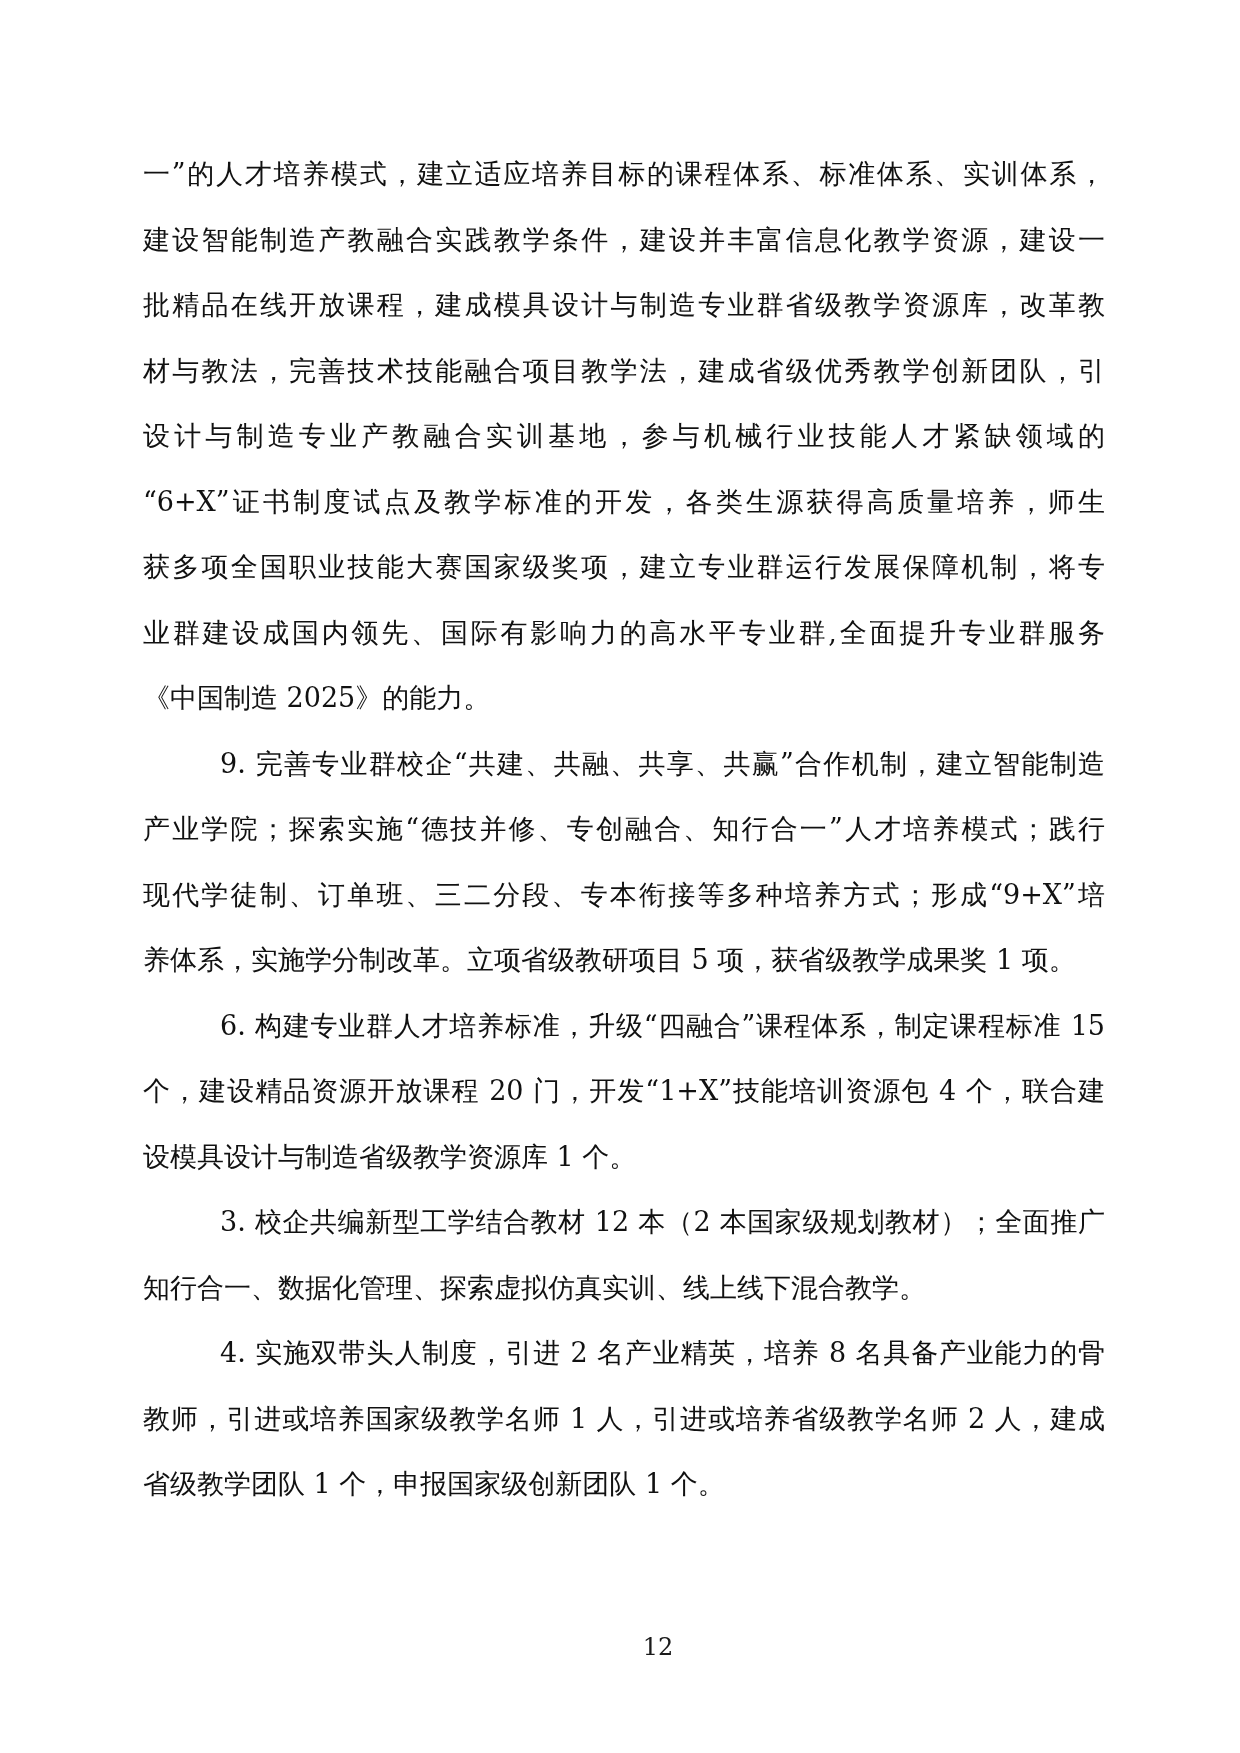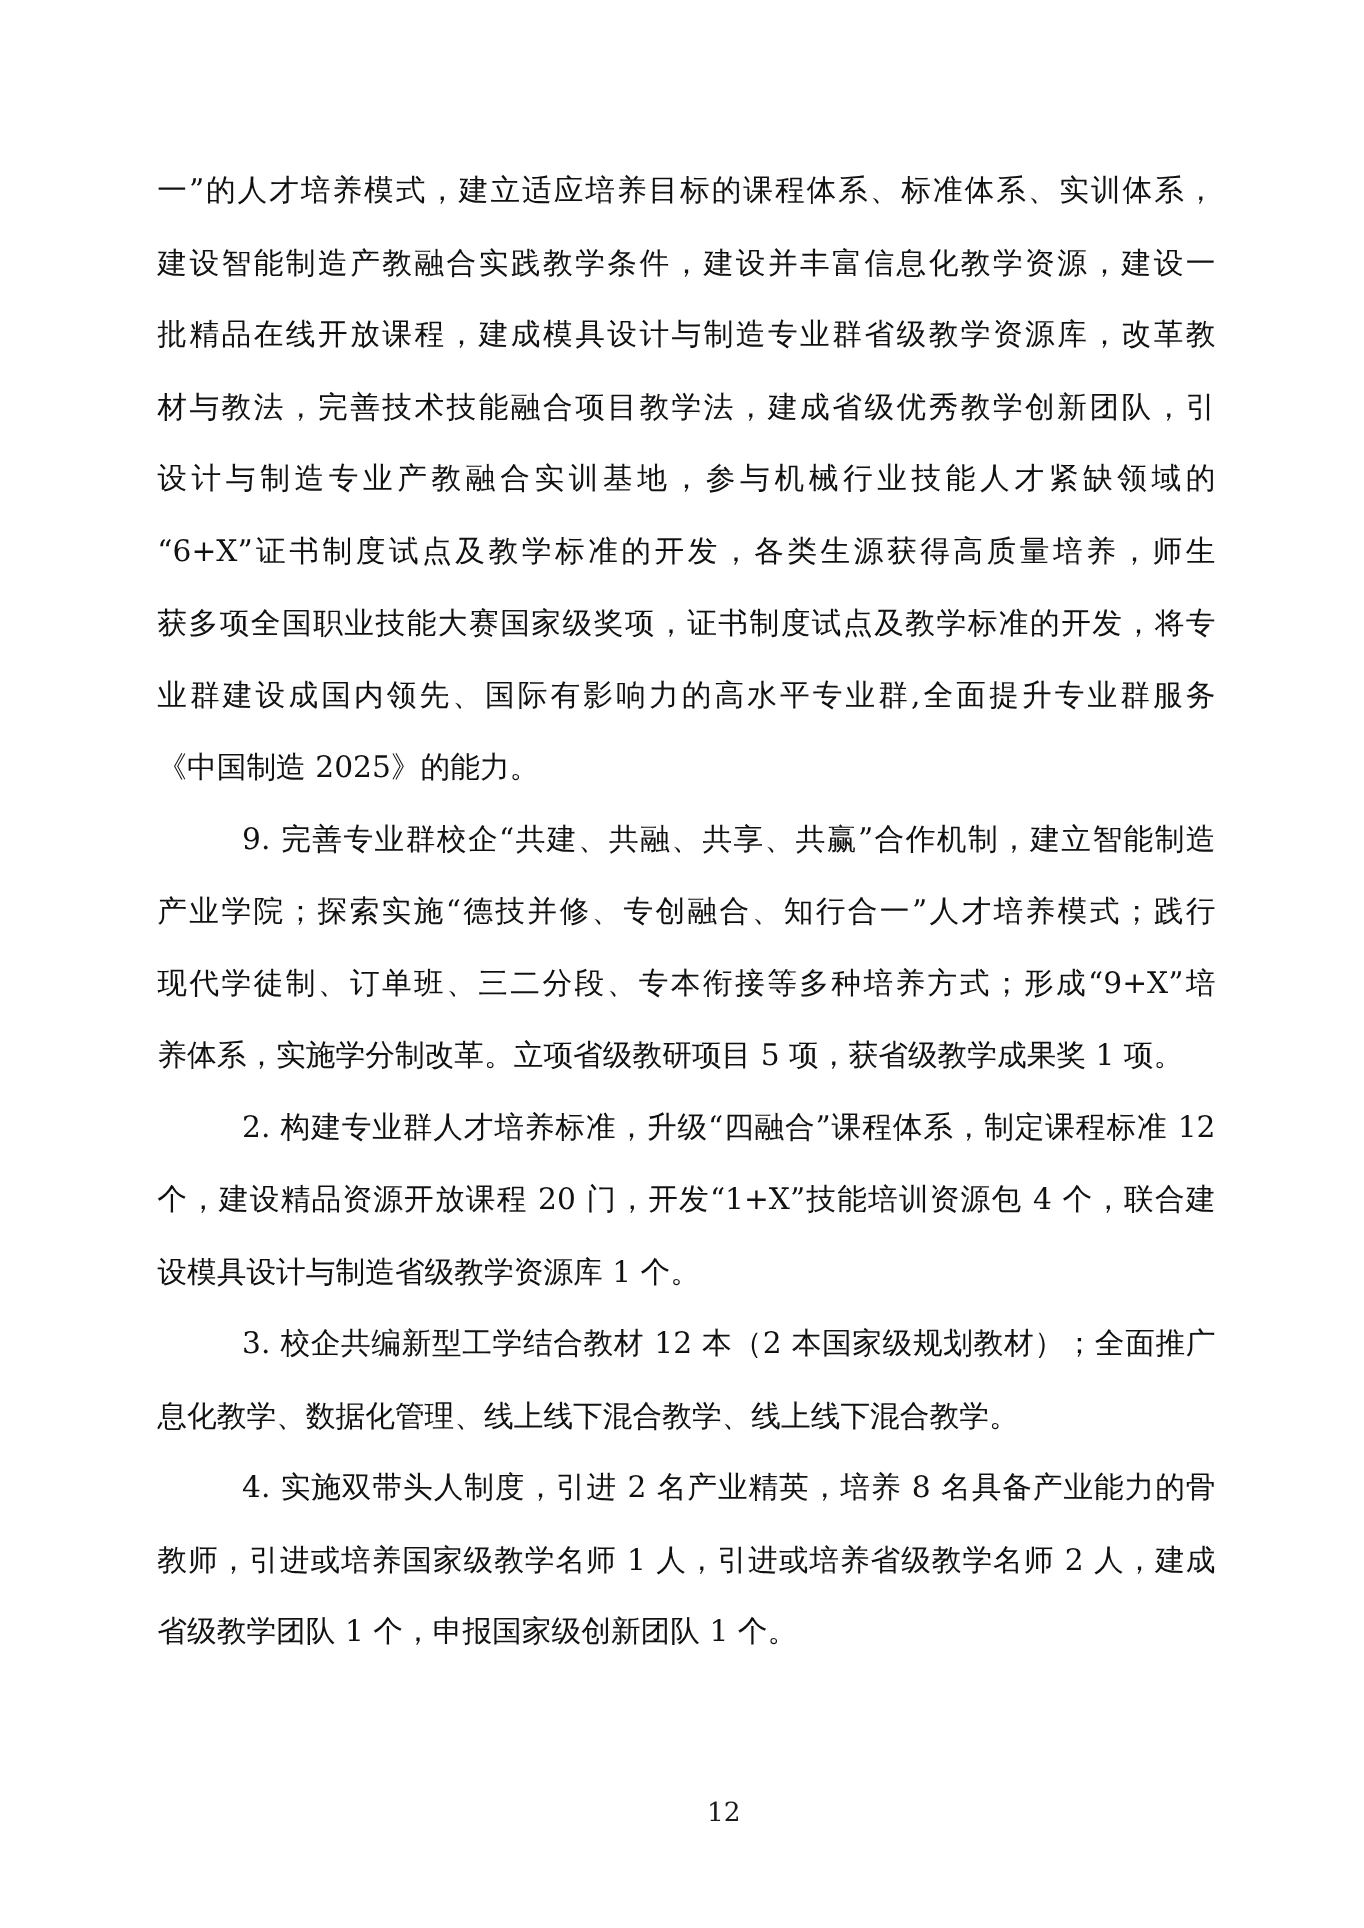--- a/index.html
+++ b/index.html
@@ -64,41 +64,41 @@
 <div class="page">
   <div class="text-body">
 
     <div class="para">
       <div class="line j">一”的人才培养模式，建立适应培养目标的课程体系、标准体系、实训体系，</div>
       <div class="line j">建设智能制造产教融合实践教学条件，建设并丰富信息化教学资源，建设一</div>
       <div class="line j">批精品在线开放课程，建成模具设计与制造专业群省级教学资源库，改革教</div>
       <div class="line j">材与教法，完善技术技能融合项目教学法，建成省级优秀教学创新团队，引</div>
       <div class="line j">设计与制造专业产教融合实训基地，参与机械行业技能人才紧缺领域的</div>
       <div class="line j">“6+X”证书制度试点及教学标准的开发，各类生源获得高质量培养，师生</div>
-      <div class="line j">获多项全国职业技能大赛国家级奖项，证书制度试点及教学标准的开发，将专</div>
+      <div class="line j">获多项全国职业技能大赛国家级奖项，建立专业群运行发展保障机制，将专</div>
       <div class="line j">业群建设成国内领先、国际有影响力的高水平专业群,全面提升专业群服务</div>
       <div class="line">《中国制造 2025》的能力。</div>
     </div>
 
     <div class="para">
       <div class="line j indent">9. 完善专业群校企“共建、共融、共享、共赢”合作机制，建立智能制造</div>
       <div class="line j">产业学院；探索实施“德技并修、专创融合、知行合一”人才培养模式；践行</div>
       <div class="line j">现代学徒制、订单班、三二分段、专本衔接等多种培养方式；形成“9+X”培</div>
       <div class="line">养体系，实施学分制改革。立项省级教研项目 5 项，获省级教学成果奖 1 项。</div>
     </div>
 
     <div class="para">
-      <div class="line j indent">2. 构建专业群人才培养标准，升级“四融合”课程体系，制定课程标准 12</div>
+      <div class="line j indent">6. 构建专业群人才培养标准，升级“四融合”课程体系，制定课程标准 15</div>
       <div class="line j">个，建设精品资源开放课程 20 门，开发“1+X”技能培训资源包 4 个，联合建</div>
       <div class="line">设模具设计与制造省级教学资源库 1 个。</div>
     </div>
 
     <div class="para">
       <div class="line j indent">3. 校企共编新型工学结合教材 12 本（2 本国家级规划教材）；全面推广信</div>
-      <div class="line">息化教学、数据化管理、线上线下混合教学、线上线下混合教学。</div>
+      <div class="line">知行合一、数据化管理、探索虚拟仿真实训、线上线下混合教学。</div>
     </div>
 
     <div class="para">
       <div class="line j indent">4. 实施双带头人制度，引进 2 名产业精英，培养 8 名具备产业能力的骨干</div>
       <div class="line j">教师，引进或培养国家级教学名师 1 人，引进或培养省级教学名师 2 人，建成</div>
       <div class="line">省级教学团队 1 个，申报国家级创新团队 1 个。</div>
     </div>
 
   </div>
 

